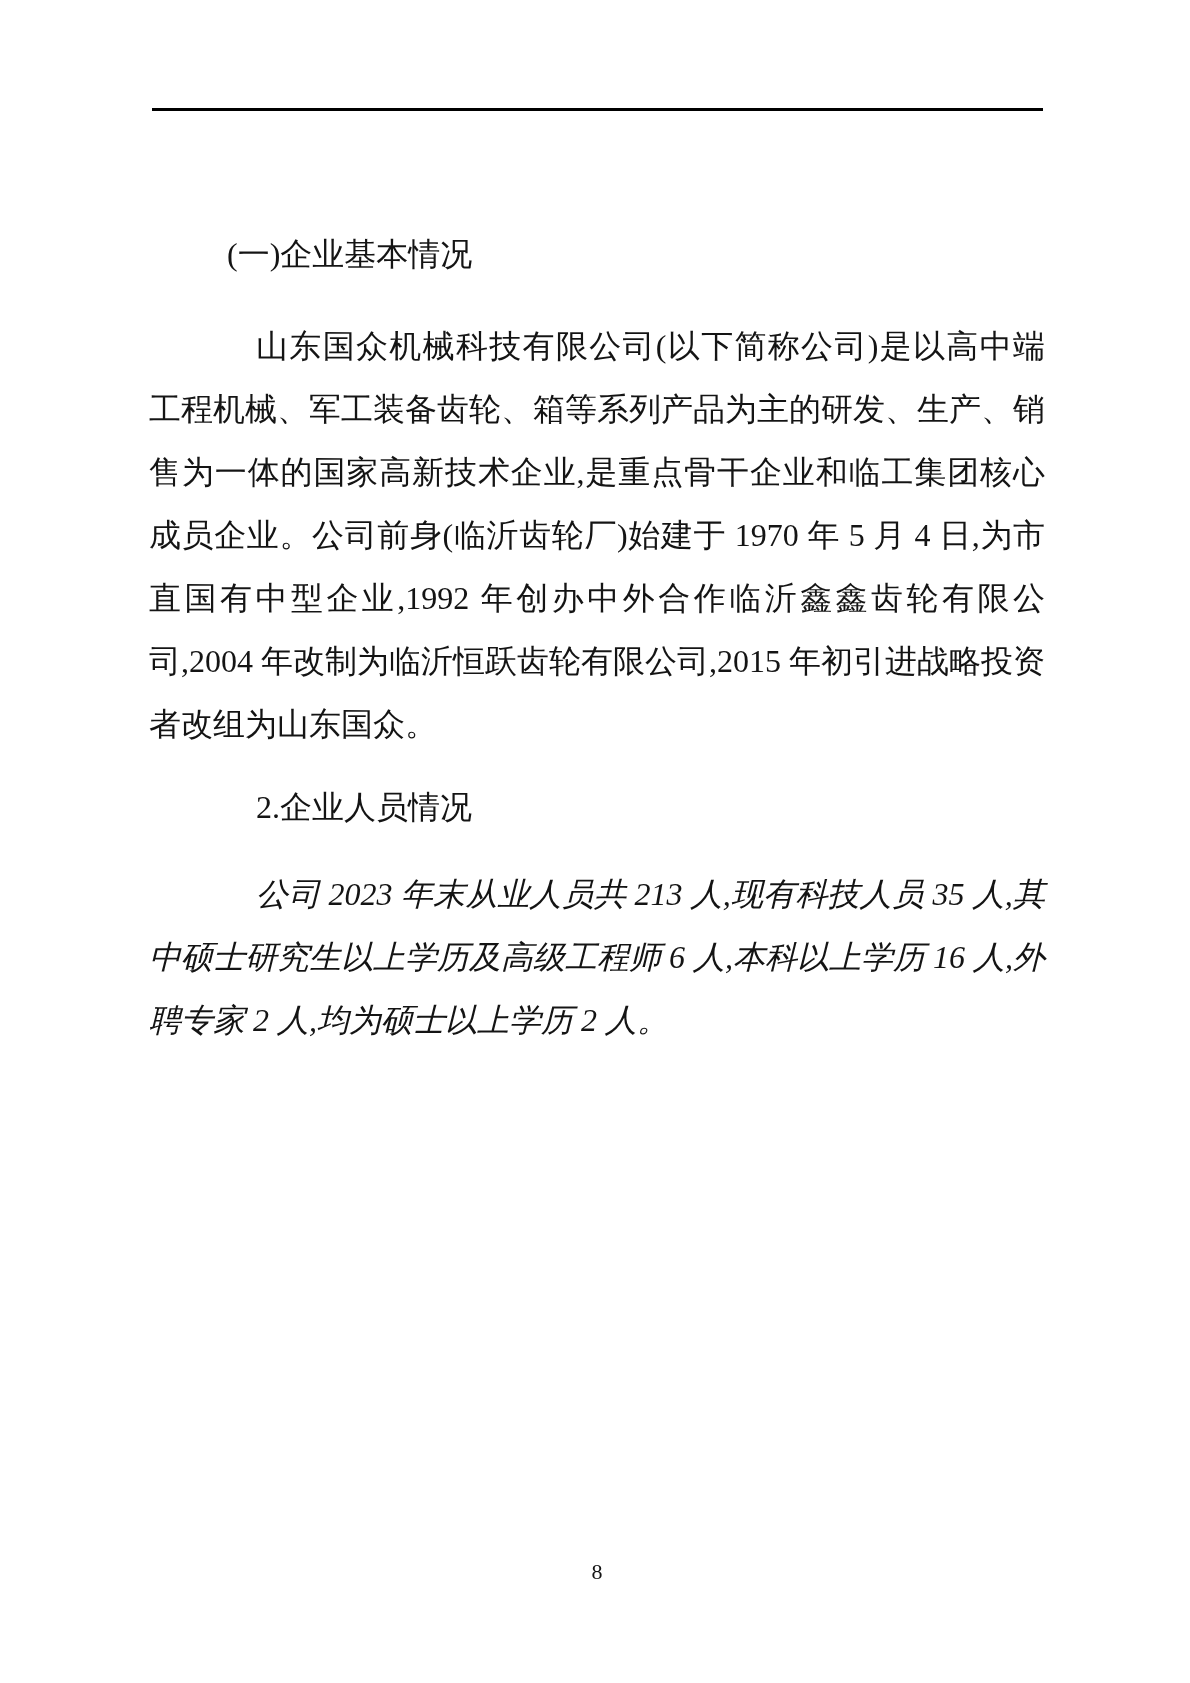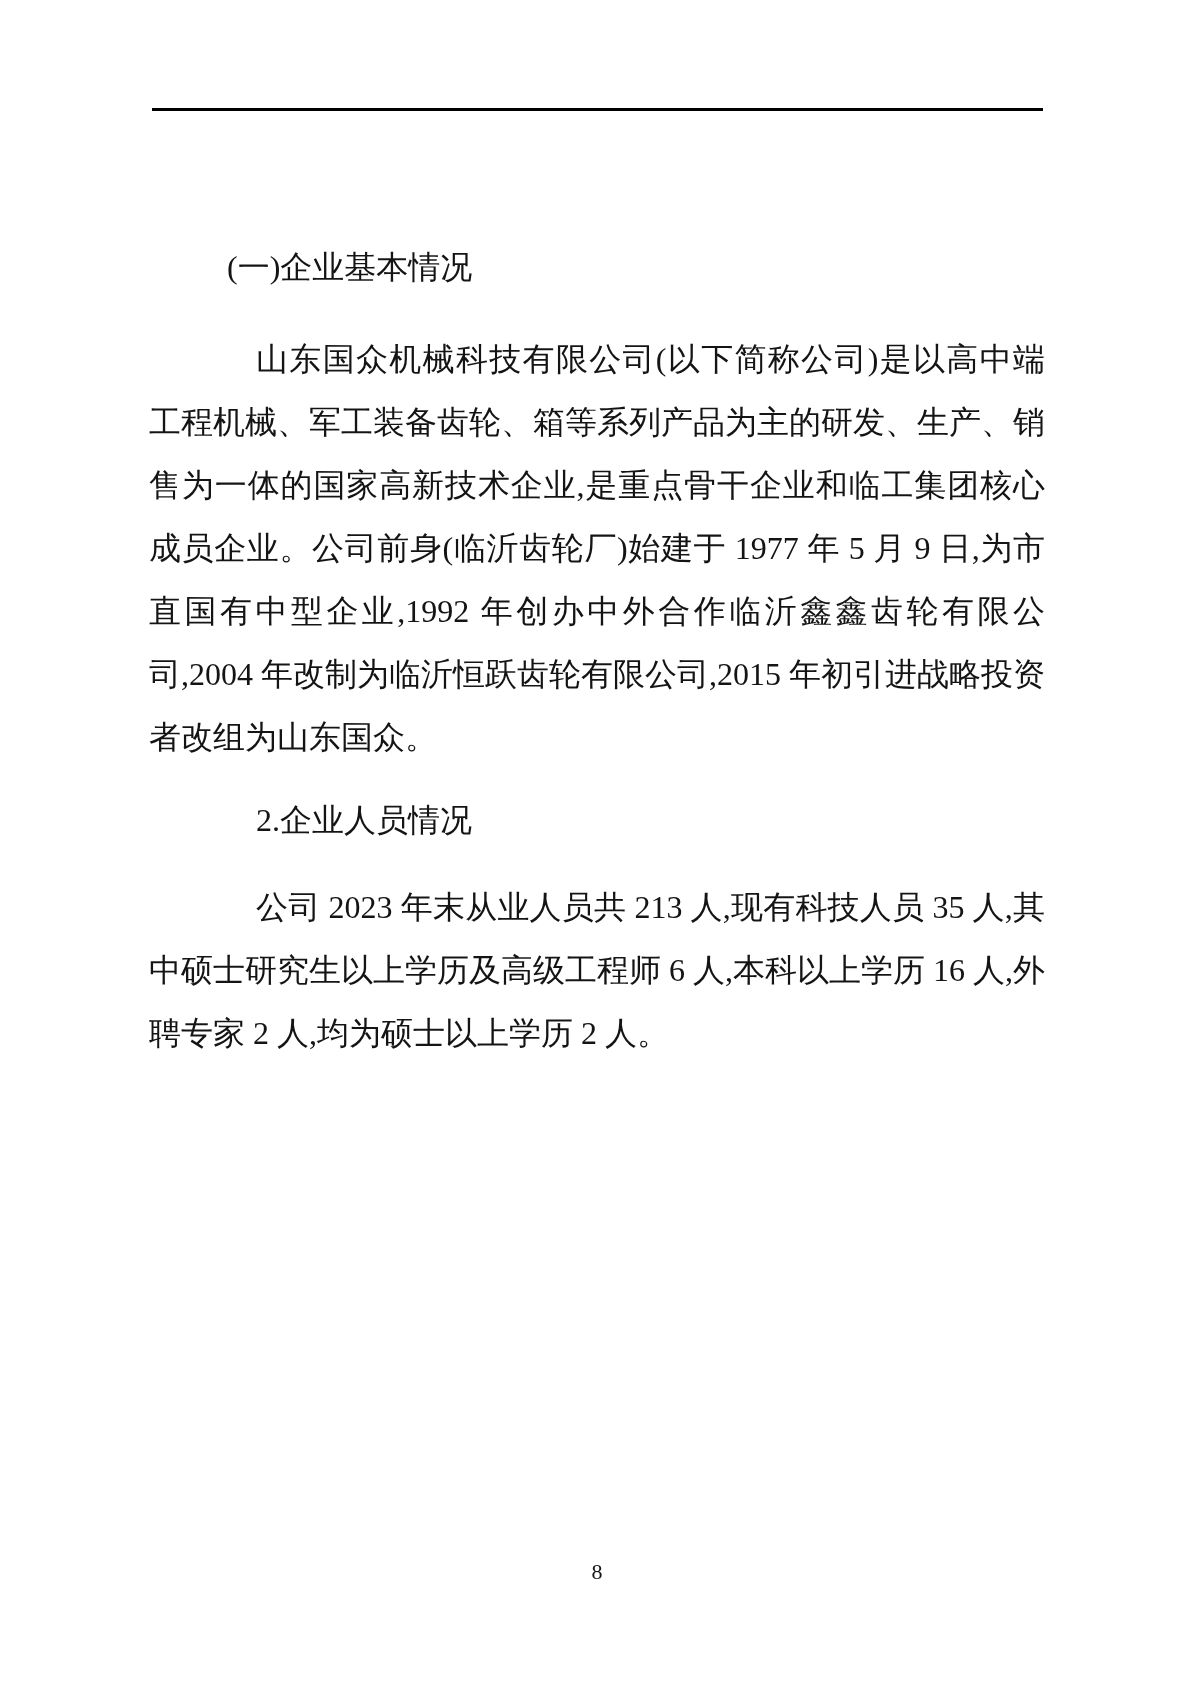--- a/index.html
+++ b/index.html
@@ -20,40 +20,40 @@
     position: absolute;
     left: 152px;
     top: 108px;
     width: 891px;
     height: 3px;
     background: #000000;
   }
   .content {
     position: absolute;
     left: 149px;
-    top: 236px;
+    top: 223px;
     width: 896px;
     font-size: 32px;
     line-height: 63px;
     text-align: justify;
     text-justify: inter-ideograph;
   }
   .content p, .content .h {
     margin: 0;
     padding: 0;
   }
   .h.lvl1 { text-indent: 78px; }
   .h.lvl2 { text-indent: 107px; }
   .para   { text-indent: 107px; }
   .mb29 { margin-bottom: 29px !important; }
   .mb13 { margin-bottom: 13px !important; }
   .mb20 { margin-bottom: 20px !important; }
   .mb21 { margin-bottom: 21px !important; }
   .mb24 { margin-bottom: 24px !important; }
-  .mb27 { margin-bottom: 27px !important; }
+  .mb27 { margin-bottom: 27px !important; font-style: italic; }
   .page-number {
     position: absolute;
     left: 149px;
     top: 1556px;
     width: 896px;
     text-align: center;
     font-size: 22px;
     line-height: 32px;
     color: #141414;
   }
@@ -61,21 +61,21 @@
 </head>
 <body>
 
 <div class="page">
   <div class="header-rule"></div>
 
   <div class="content">
     <div class="h lvl1 mb29">(一)企业基本情况</div>
 
 
-    <p class="para mb20">山东国众机械科技有限公司(以下简称公司)是以高中端工程机械、军工装备齿轮、箱等系列产品为主的研发、生产、销售为一体的国家高新技术企业,是重点骨干企业和临工集团核心成员企业。公司前身(临沂齿轮厂)始建于 1977 年 5 月 9 日,为市直国有中型企业,1992 年创办中外合作临沂鑫鑫齿轮有限公司,2004 年改制为临沂恒跃齿轮有限公司,2015 年初引进战略投资者改组为山东国众。</p>
+    <p class="para mb20">山东国众机械科技有限公司(以下简称公司)是以高中端工程机械、军工装备齿轮、箱等系列产品为主的研发、生产、销售为一体的国家高新技术企业,是重点骨干企业和临工集团核心成员企业。公司前身(临沂齿轮厂)始建于 1970 年 5 月 4 日,为市直国有中型企业,1992 年创办中外合作临沂鑫鑫齿轮有限公司,2004 年改制为临沂恒跃齿轮有限公司,2015 年初引进战略投资者改组为山东国众。</p>
 
 
     <div class="h lvl2 mb24">2.企业人员情况</div>
 
     <p class="para mb27">公司 2023 年末从业人员共 213 人,现有科技人员 35 人,其中硕士研究生以上学历及高级工程师 6 人,本科以上学历 16 人,外聘专家 2 人,均为硕士以上学历 2 人。</p>
 
   </div>
 
   <div class="page-number">8</div>
 </div>

